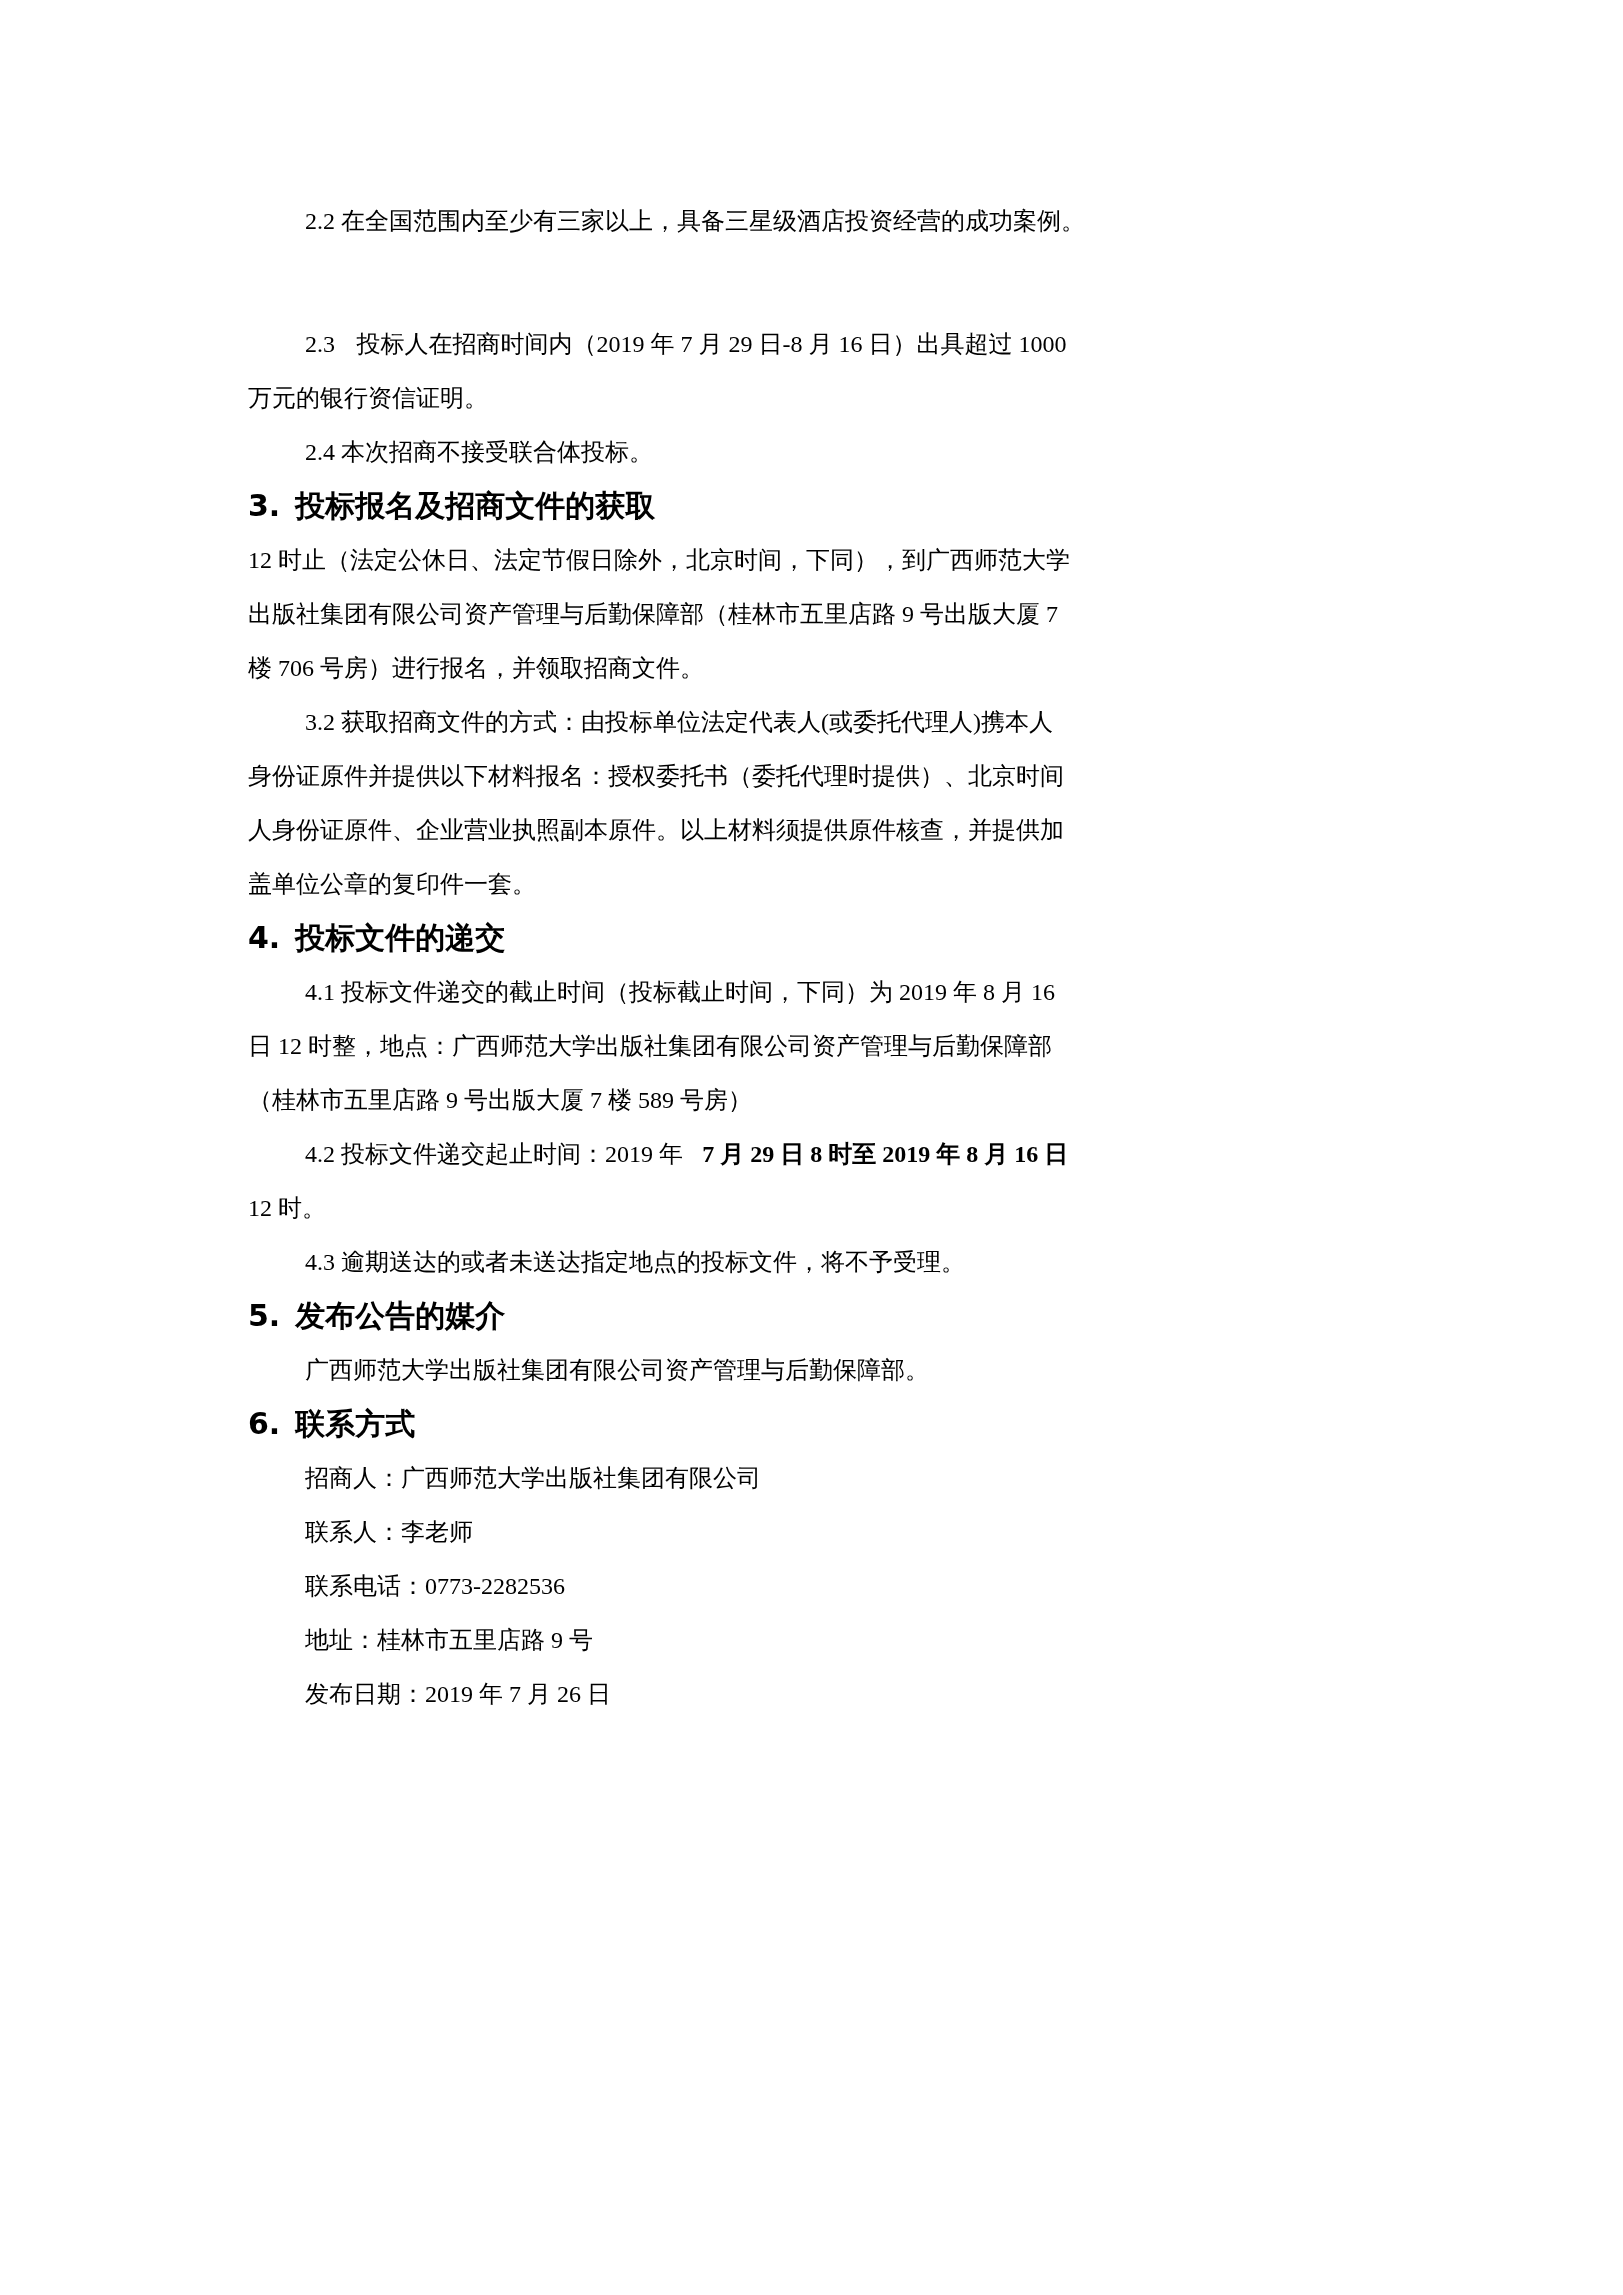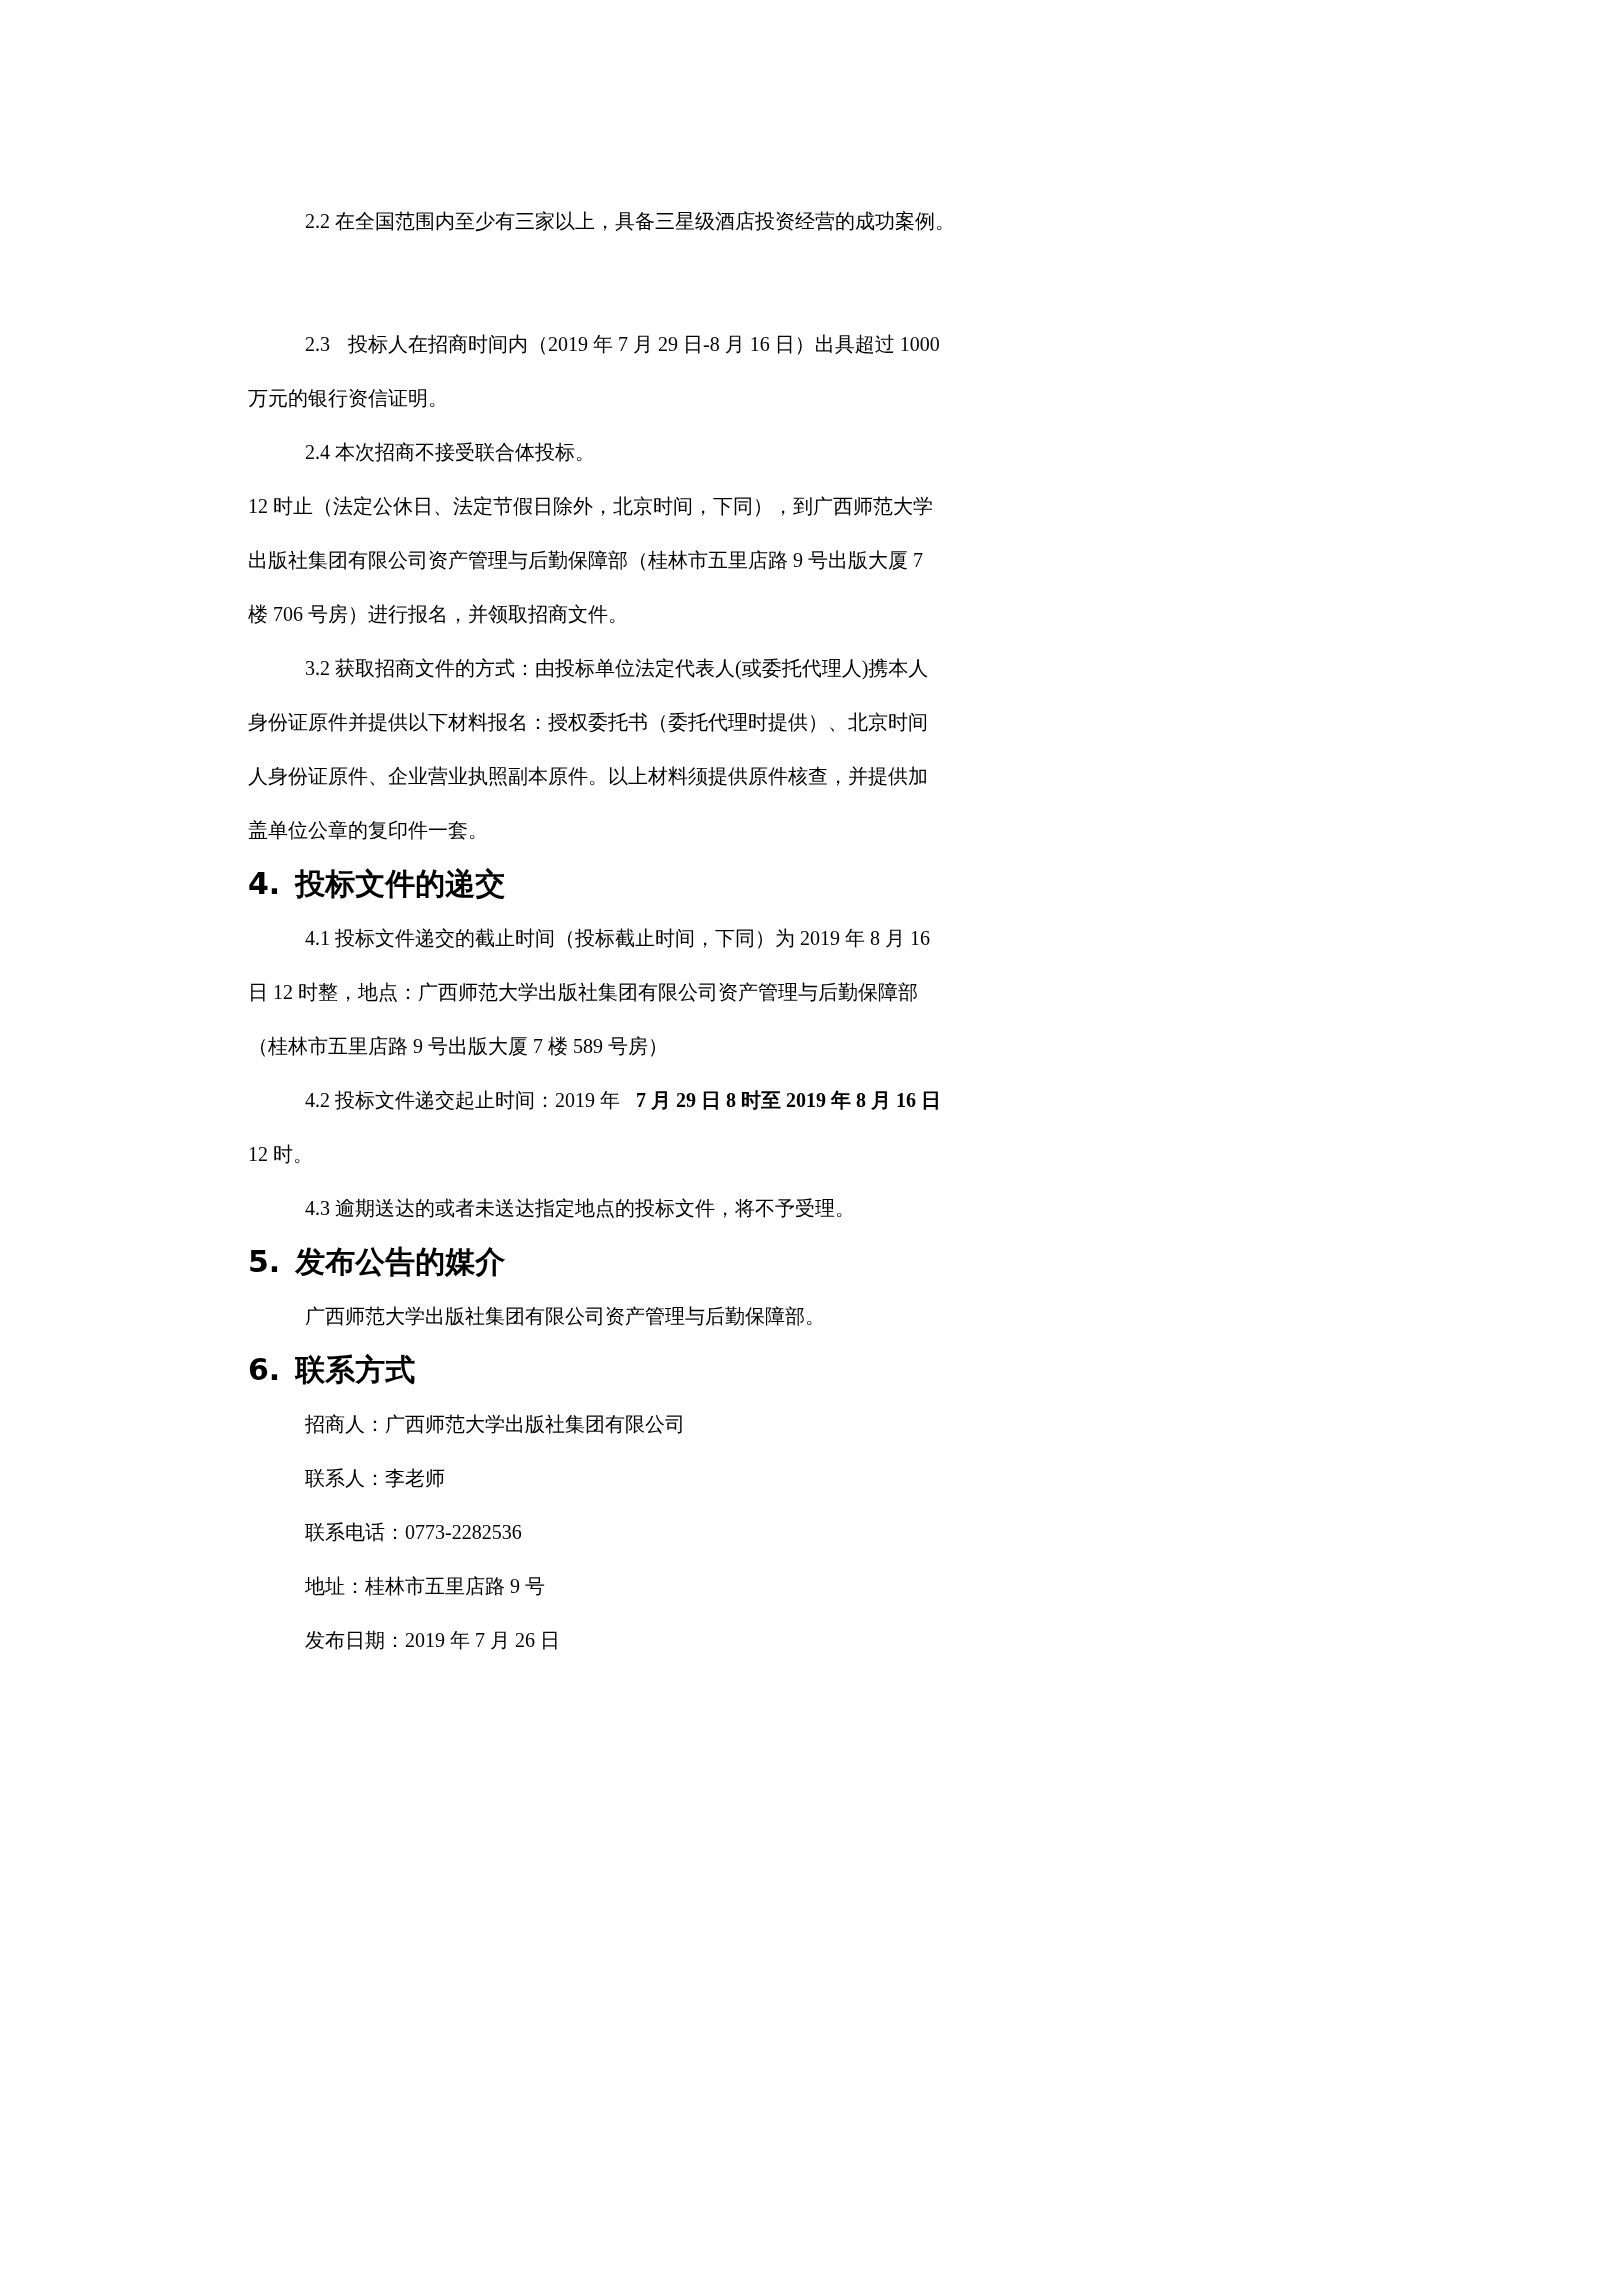--- a/index.html
+++ b/index.html
@@ -13,21 +13,21 @@
     height: 2295px;
     background: #ffffff;
     box-sizing: border-box;
     padding: 194px 231px 0 248px;
     overflow: hidden;
     color: #000000;
   }
   .line {
     white-space: nowrap;
     font-family: "Liberation Serif", "DejaVu Serif", serif;
-    font-size: 20px;
+    font-size: 24px;
     line-height: 54px;
     height: 54px;
   }
   .line.ind { padding-left: 57px; }
   .line.heading {
     font-family: "DejaVu Sans", "Liberation Sans", sans-serif;
     font-weight: bold;
     font-size: 30px;
   }
   .line.spacer { height: 69px; }
@@ -40,20 +40,21 @@
 </head>
 <body>
 
 <div class="page">
   <div id="doc">
       <div class="line ind"><span>2.2 在全国范围内至少有三家以上，具备三星级酒店投资经营的成功案例。</span></div>
       <div class="line spacer"></div>
       <div class="line ind"><span>2.3</span><span style="margin-left: 0.9em;">投标人在招商时间内（2019 年 7 月 29 日-8 月 16 日）出具超过 1000</span></div>
       <div class="line"><span>万元的银行资信证明。</span></div>
       <div class="line ind"><span>2.4 本次招商不接受联合体投标。</span></div>
+      <div class="line heading"><span>3.</span><span style="margin-left: 0.5em;">投标报名及招商文件的获取</span></div>
       <div class="line"><span>12 时止（法定公休日、法定节假日除外，北京时间，下同），到广西师范大学</span></div>
       <div class="line"><span>出版社集团有限公司资产管理与后勤保障部（桂林市五里店路 9 号出版大厦 7</span></div>
       <div class="line"><span>楼 706 号房）进行报名，并领取招商文件。</span></div>
       <div class="line ind"><span>3.2 获取招商文件的方式：由投标单位法定代表人(或委托代理人)携本人</span></div>
       <div class="line"><span>身份证原件并提供以下材料报名：授权委托书（委托代理时提供）、北京时间</span></div>
       <div class="line"><span>人身份证原件、企业营业执照副本原件。以上材料须提供原件核查，并提供加</span></div>
       <div class="line"><span>盖单位公章的复印件一套。</span></div>
       <div class="line heading"><span>4.</span><span style="margin-left: 0.5em;">投标文件的递交</span></div>
       <div class="line ind"><span>4.1 投标文件递交的截止时间（投标截止时间，下同）为 2019 年 8 月 16</span></div>
       <div class="line"><span>日 12 时整，地点：广西师范大学出版社集团有限公司资产管理与后勤保障部</span></div>

